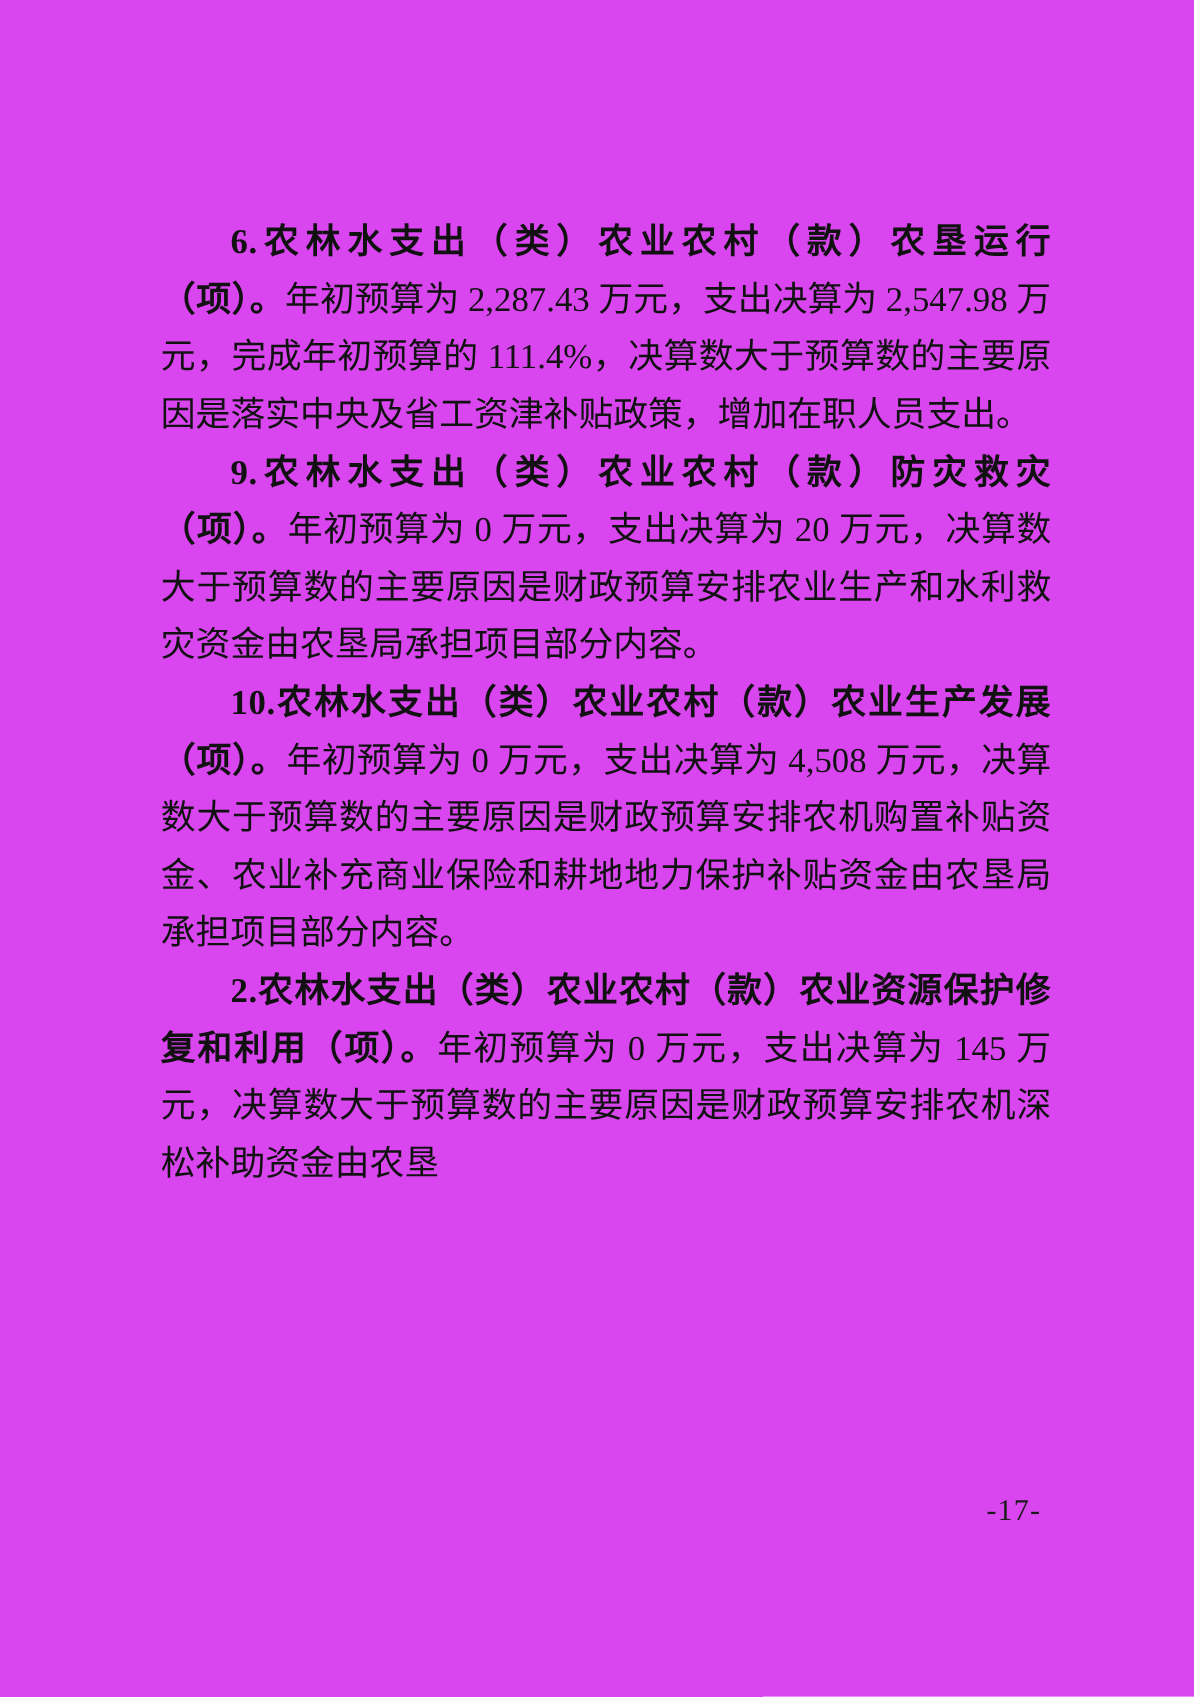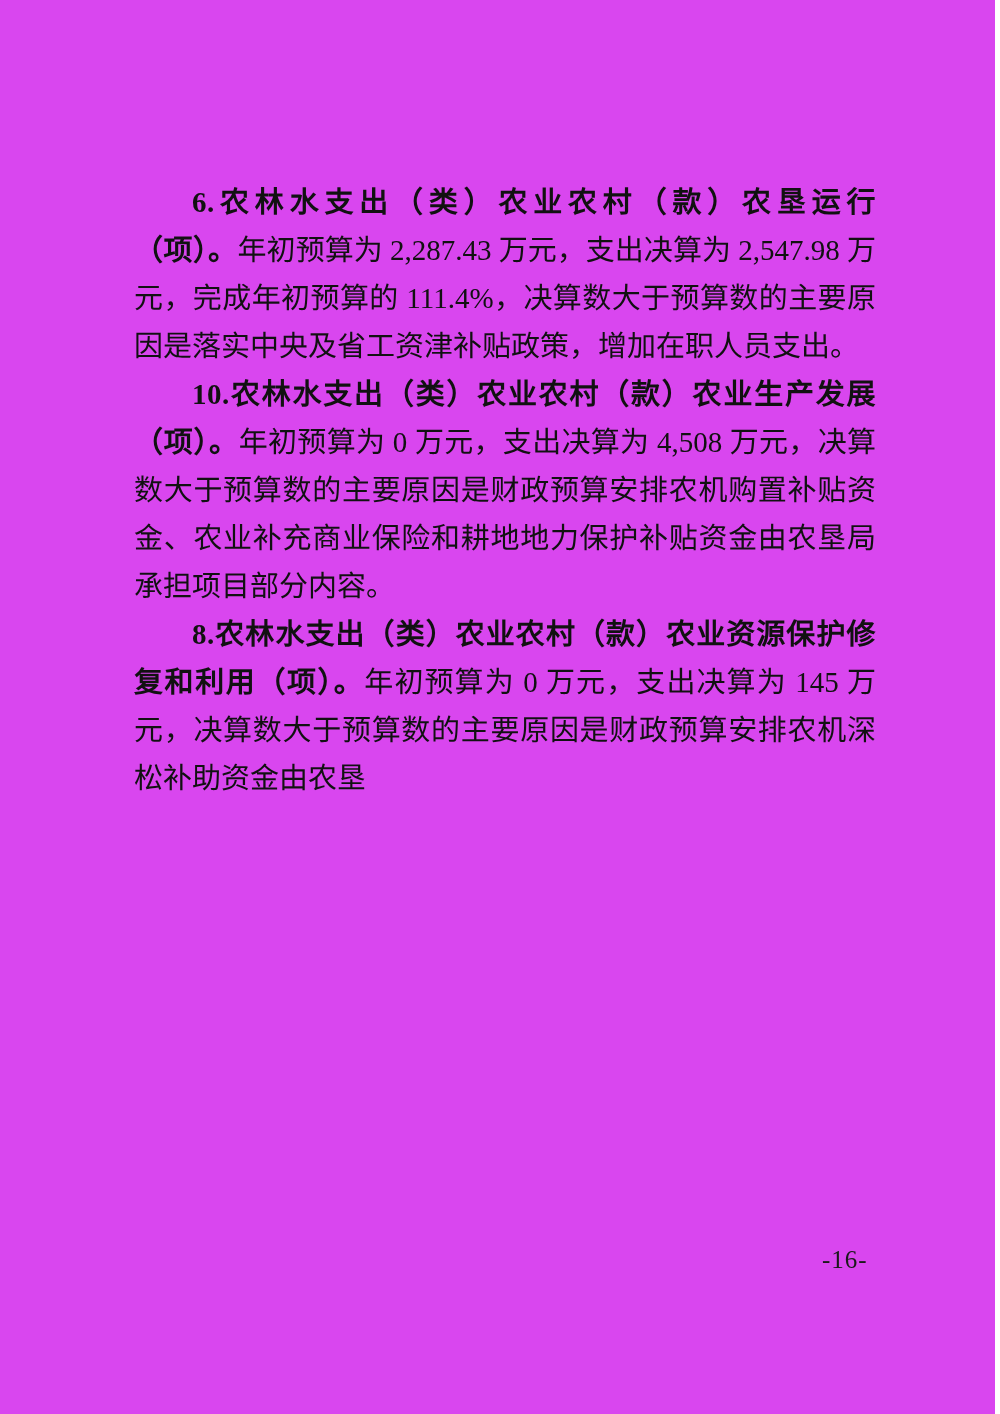--- a/index.html
+++ b/index.html
@@ -54,22 +54,23 @@
 <body>
 
 <div class="page">
 
   <div class="content">
 
     <p><span class="para-heading">6.农林水支出（类）农业农村（款）农垦运行（项）。</span><span class="para-body">年初预算为 2,287.43 万元，支出决算为 2,547.98 万元，完成年初预算的 111.4%，决算数大于预算数的主要原因是落实中央及省工资津补贴政策，增加在职人员支出。</span></p>
 
 
 
+    <p><span class="para-heading">9.农林水支出（类）农业农村（款）防灾救灾（项）。</span><span class="para-body">年初预算为 0 万元，支出决算为 20 万元，决算数大于预算数的主要原因是财政预算安排农业生产和水利救灾资金由农垦局承担项目部分内容。</span></p>
 
     <p><span class="para-heading">10.农林水支出（类）农业农村（款）农业生产发展（项）。</span><span class="para-body">年初预算为 0 万元，支出决算为 4,508 万元，决算数大于预算数的主要原因是财政预算安排农机购置补贴资金、农业补充商业保险和耕地地力保护补贴资金由农垦局承担项目部分内容。</span></p>
 
-    <p><span class="para-heading">8.农林水支出（类）农业农村（款）农业资源保护修复和利用（项）。</span><span class="para-body">年初预算为 0 万元，支出决算为 145 万元，决算数大于预算数的主要原因是财政预算安排农机深松补助资金由农垦</span></p>
+    <p><span class="para-heading">2.农林水支出（类）农业农村（款）农业资源保护修复和利用（项）。</span><span class="para-body">年初预算为 0 万元，支出决算为 145 万元，决算数大于预算数的主要原因是财政预算安排农机深松补助资金由农垦</span></p>
 
   </div>
 
-  <div class="page-number">-16-</div>
+  <div class="page-number">-17-</div>
 
 </div>
 
 </body></html>

